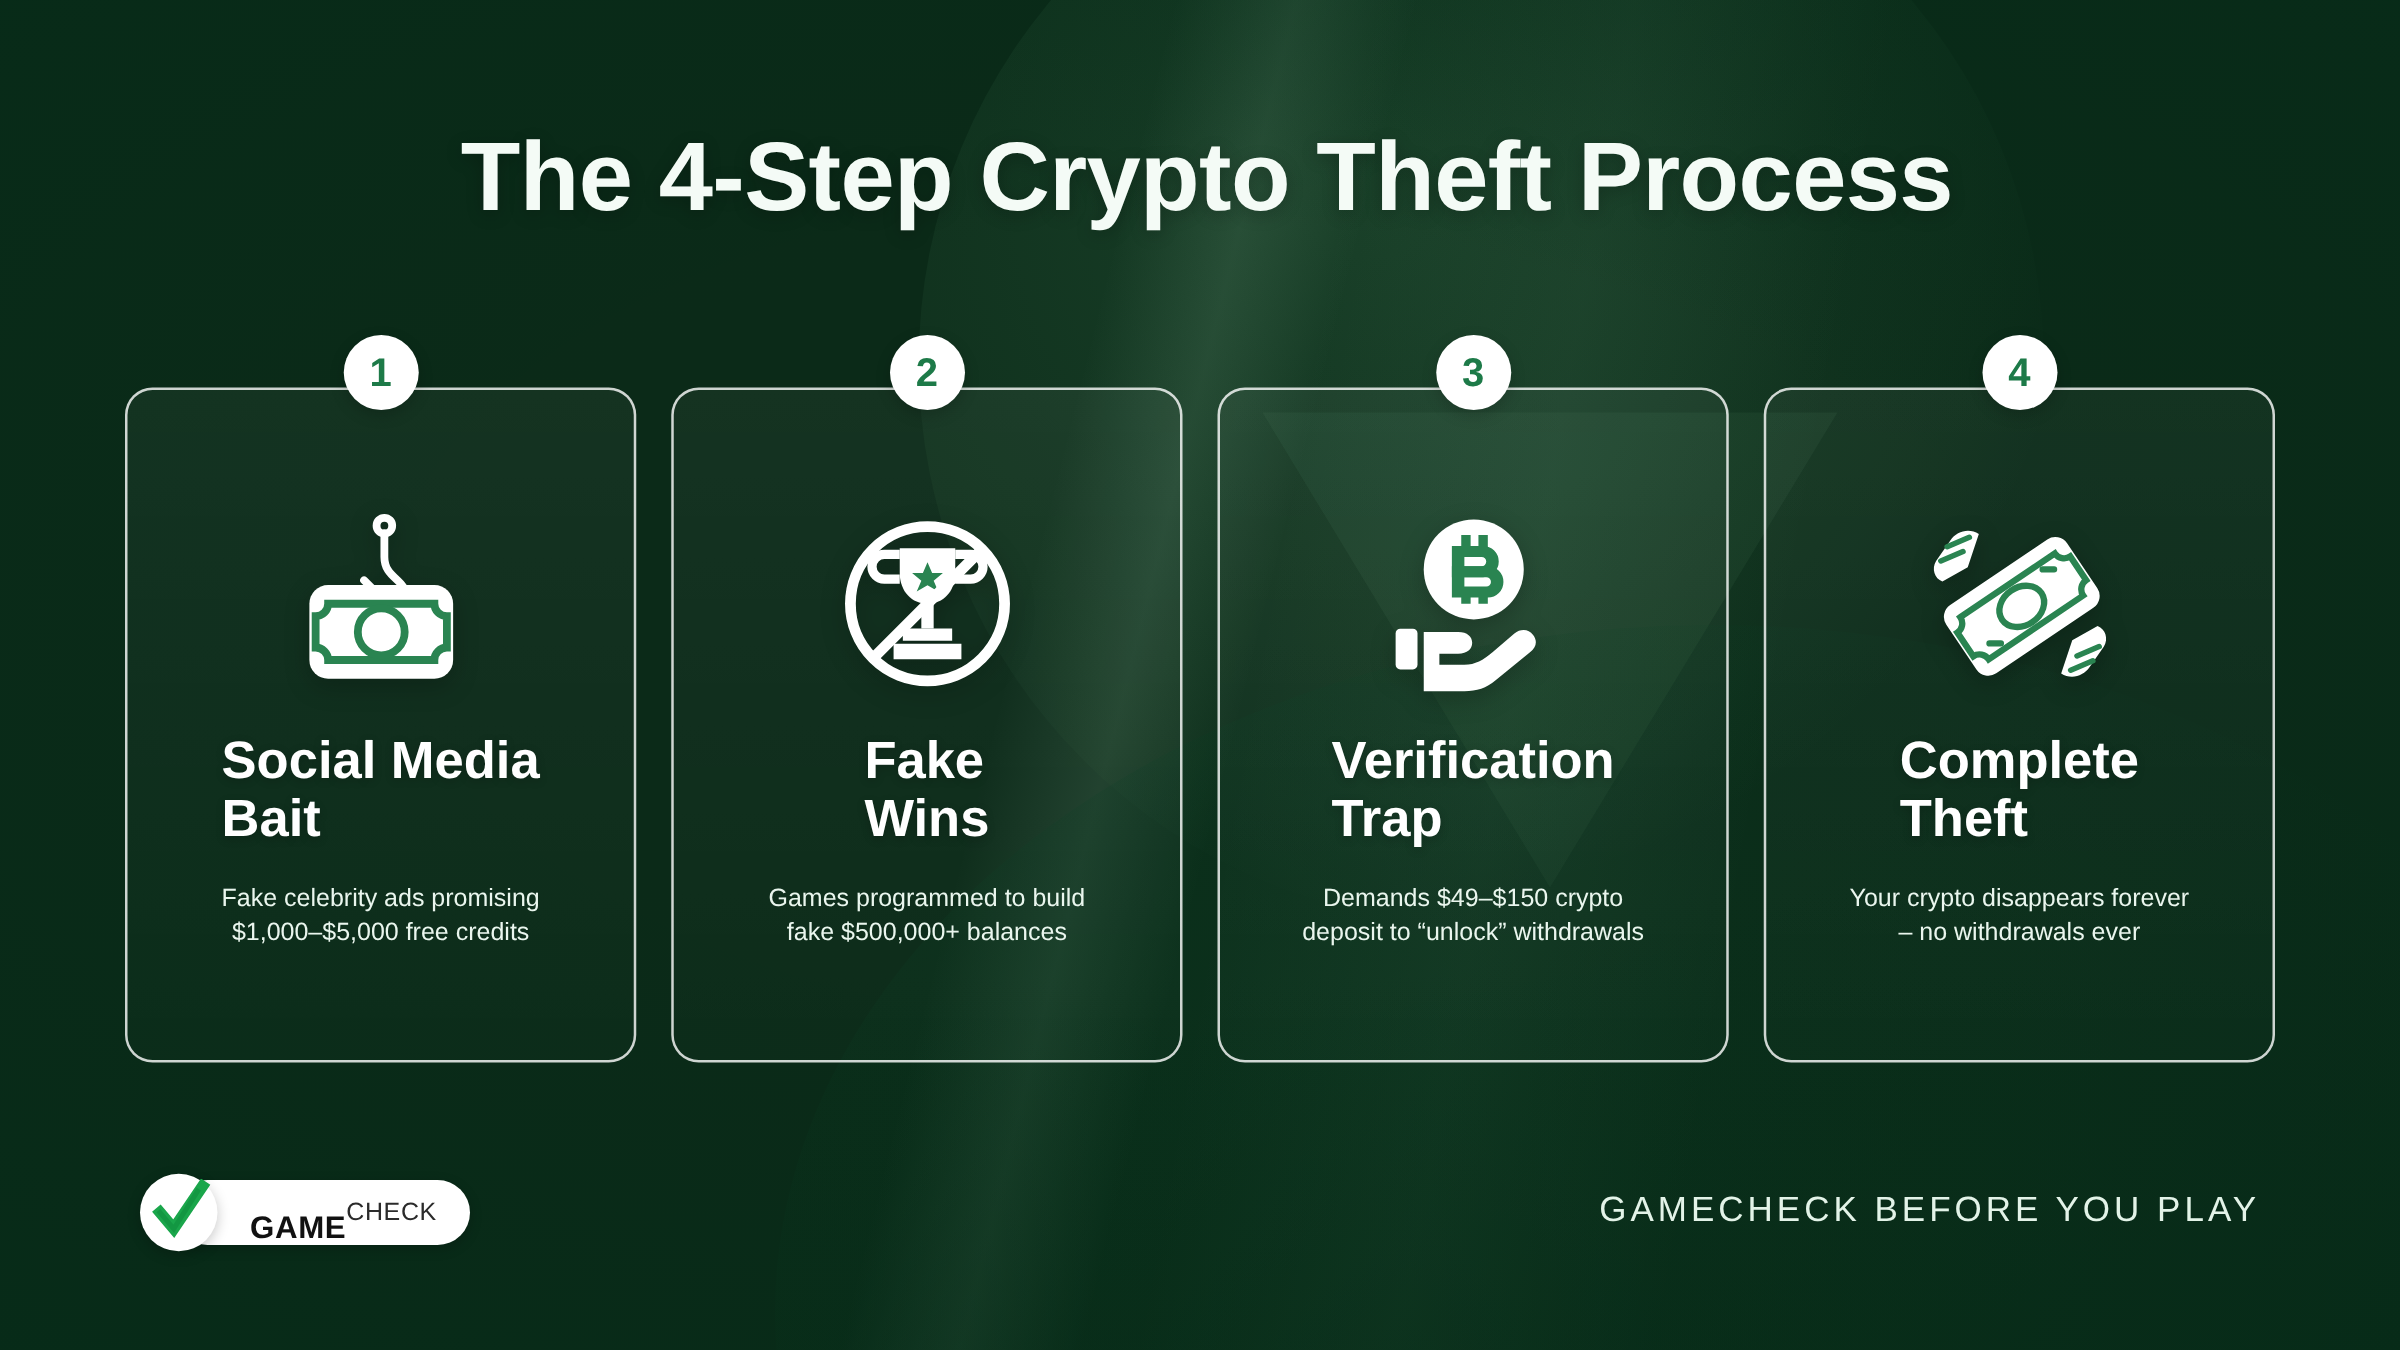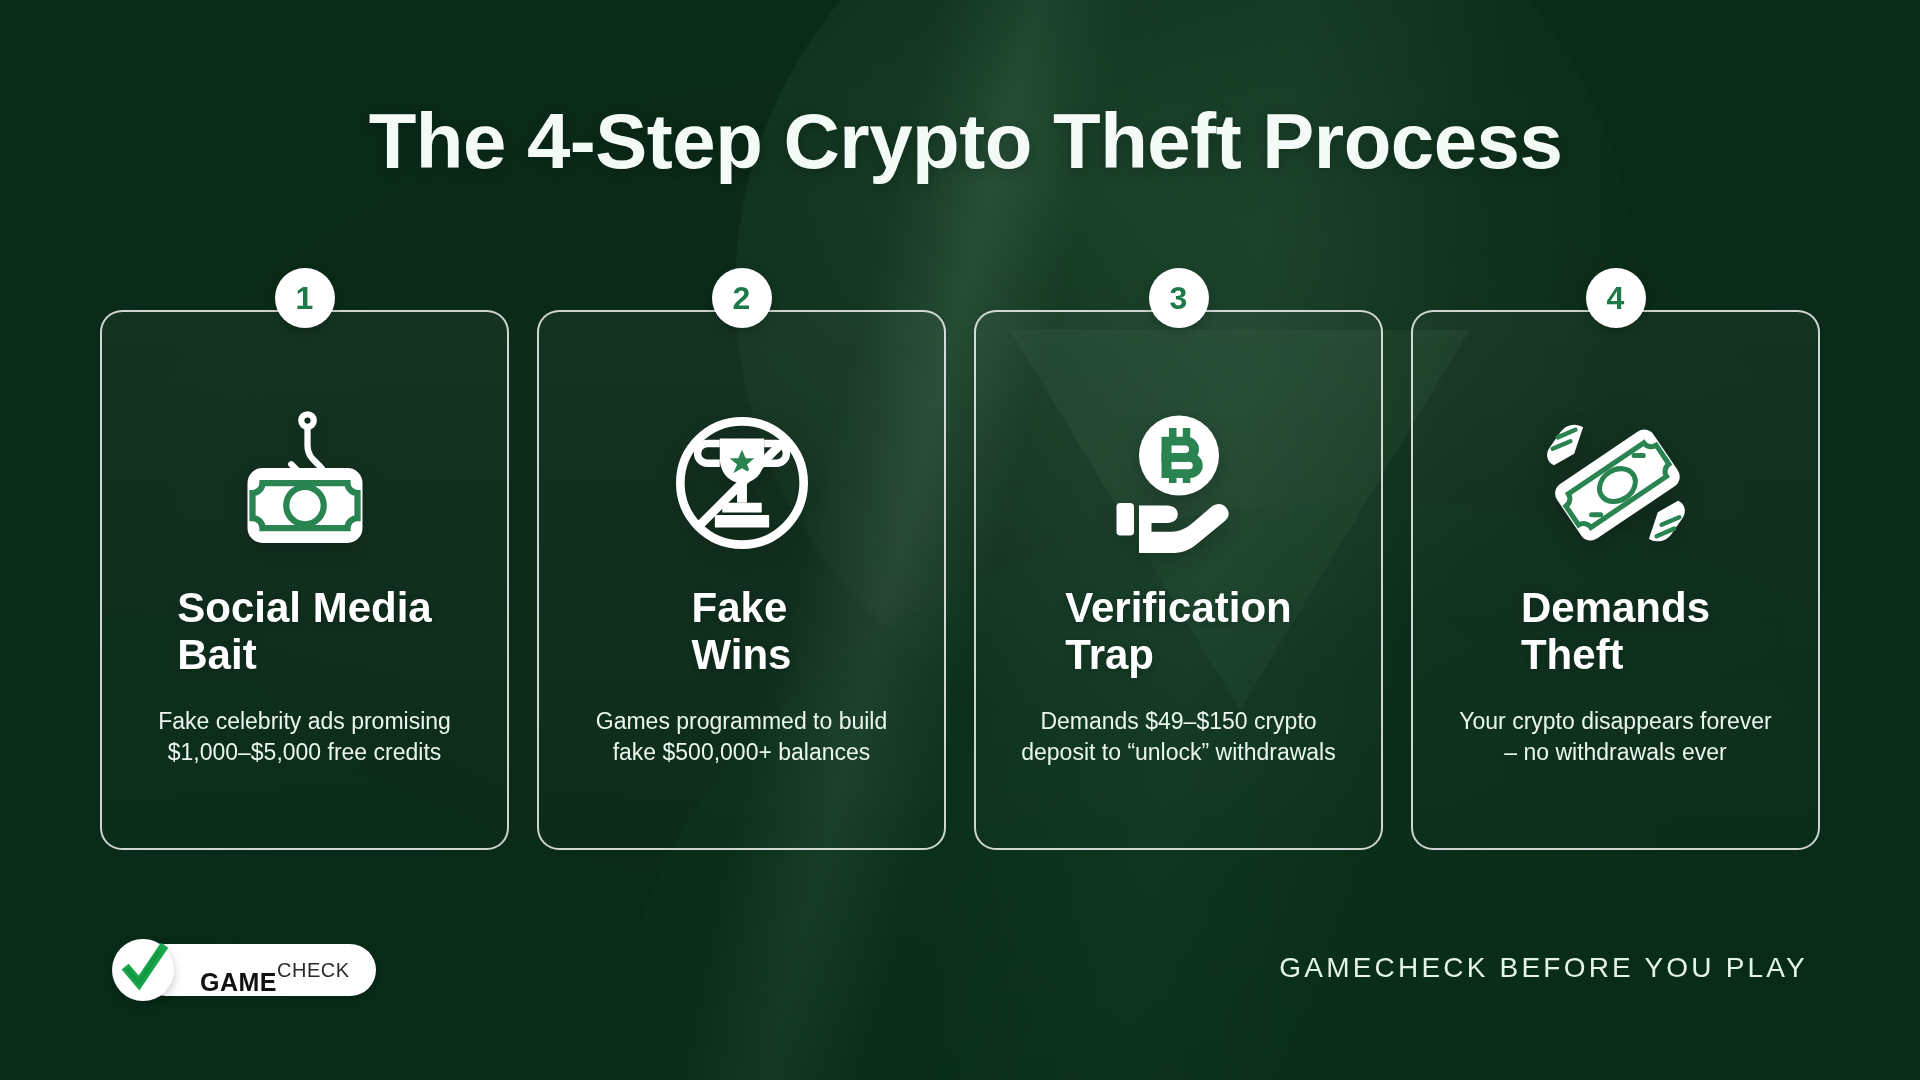--- a/index.html
+++ b/index.html
@@ -129,21 +129,21 @@
     font-size: 42px;
     font-weight: 700;
     line-height: 1.12;
     text-align: left;
     white-space: pre-line;
     text-shadow: 0 2px 8px rgba(0,0,0,0.20);
   }
   .card-desc {
     margin-top: 28px;
     color: #eaf6ee;
-    font-size: 23px;
+    font-size: 20px;
     font-weight: 400;
     line-height: 1.35;
     text-align: center;
     white-space: pre-line;
   }
 
   
   .logo {
     position: absolute;
     left: 112px;
@@ -293,21 +293,21 @@
           </g>
           <g transform="rotate(-34 60 60)">
             <rect x="14" y="36" width="92" height="52" rx="9" fill="#ffffff"></rect>
             <path d="M24 46 h72 a7 7 0 0 0 7 7 v18 a7 7 0 0 0 -7 7 h-72 a7 7 0 0 0 -7 -7 v-18 a7 7 0 0 0 7 -7 z" fill="none" stroke="#2a8451" stroke-width="4"></path>
             <ellipse cx="60" cy="62" rx="15" ry="12" fill="none" stroke="#2a8451" stroke-width="4"></ellipse>
             <line x1="84" y1="50" x2="90" y2="54" stroke="#2a8451" stroke-width="4" stroke-linecap="round"></line>
             <line x1="30" y1="70" x2="36" y2="74" stroke="#2a8451" stroke-width="4" stroke-linecap="round"></line>
           </g>
         </svg>
       </div>
-      <div class="card-title">Demands
+      <div class="card-title">Complete
 Theft</div>
       <div class="card-desc">Your crypto disappears forever
 – no withdrawals ever</div>
     </div>
 
   </div>
 
   <div class="logo">
     <div class="logo-mark">
       <svg width="54" height="54" viewBox="0 0 54 54" aria-hidden="true">

